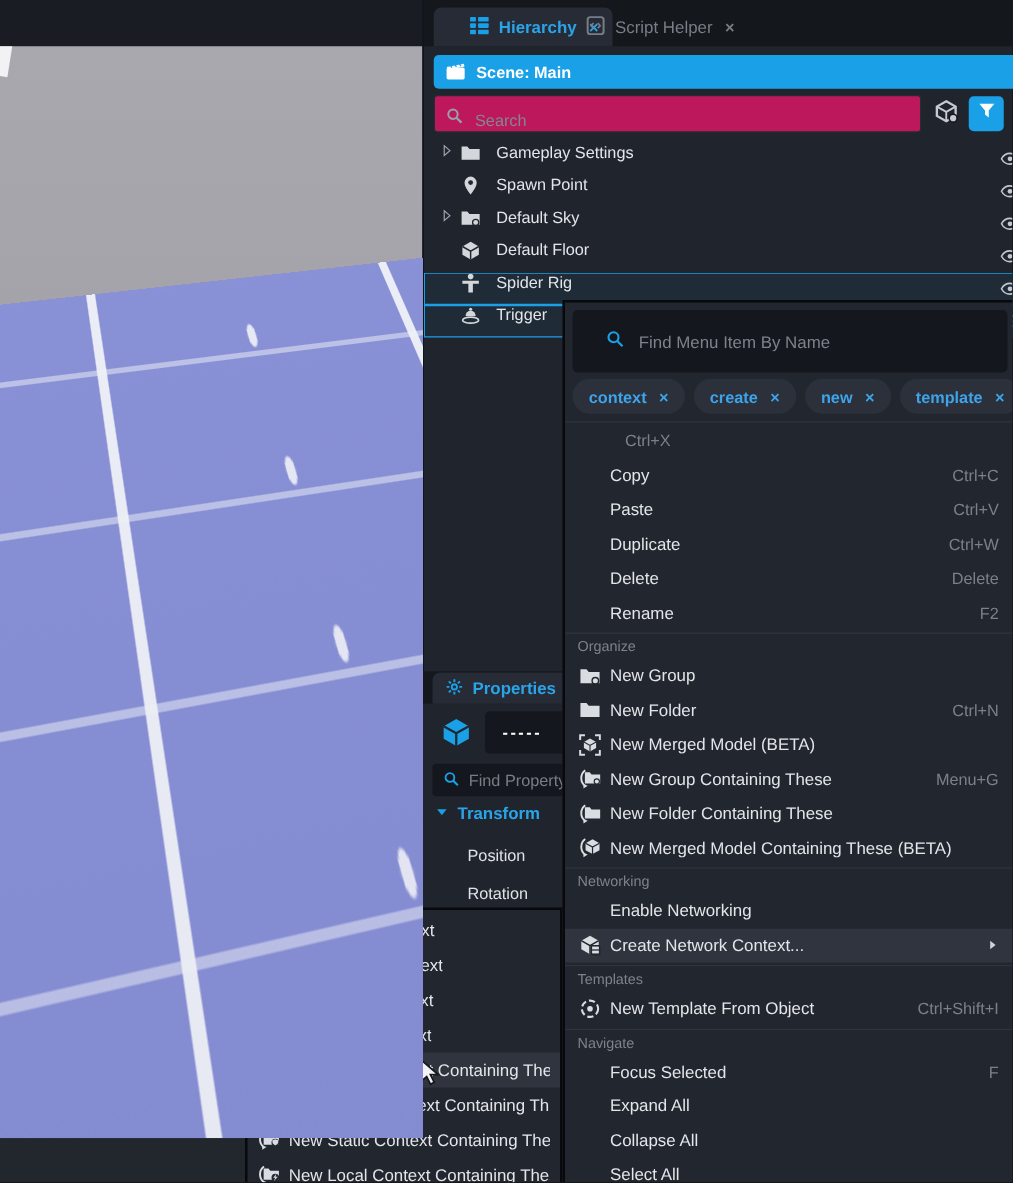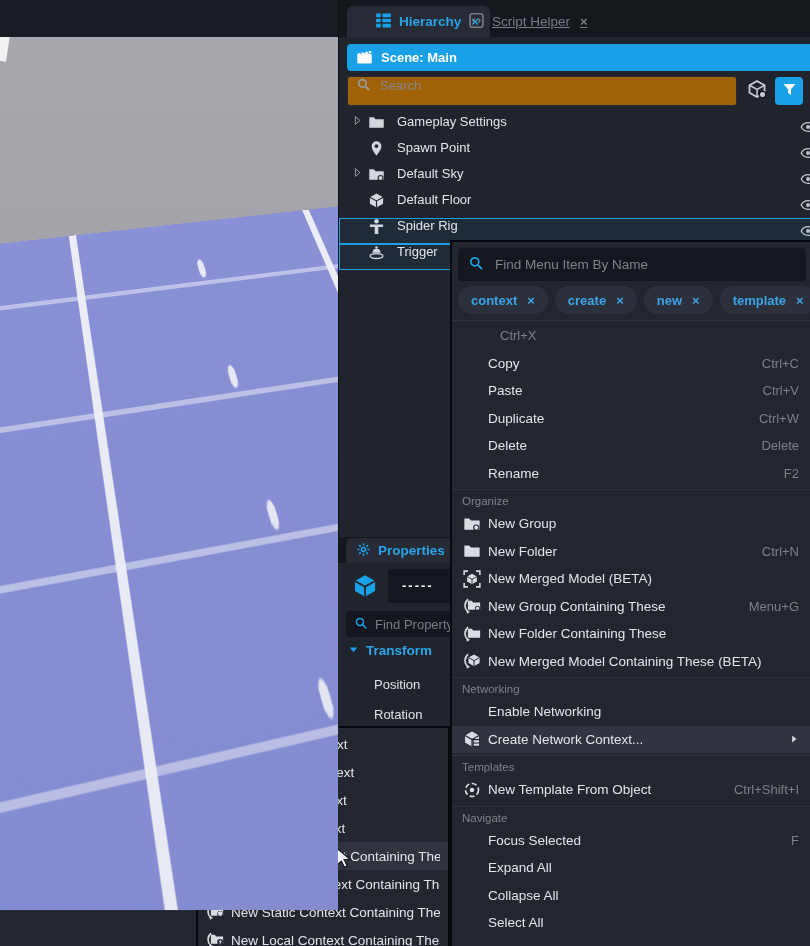--- a/index.html
+++ b/index.html
@@ -24,28 +24,28 @@
   .sliver{position:absolute;left:-3px;top:-2px;width:11px;height:26px;background:#f2f1f3;transform:rotate(9deg);}
   .bottom-strip{position:absolute;left:0;top:910px;width:338px;height:36px;background:#22262d;border-top:1px solid #2d313b;}
 
   
   .hpanel{position:absolute;left:338px;top:0;width:472px;height:946px;background:#20242c;border-left:1px solid #0d0f14;}
   .tabbar{position:relative;height:37px;background:#14171c;}
   .tab{position:absolute;top:6px;height:31px;display:flex;align-items:center;gap:7px;padding:0 11px;
        border-radius:6px 6px 0 0;font-size:13.5px;cursor:default;}
   .tab .tclose{font-weight:bold;font-size:13px;margin-left:3px;}
   .tab.active{left:8px;background:#262b35;color:#2aa4e9;font-weight:bold;padding-left:28px;}
-  .tab.inactive{left:118px;color:#787d86;text-decoration:underline;}
+  .tab.inactive{left:118px;color:#787d86;}
 
   .scenebar{position:absolute;left:8px;top:44px;width:508px;height:27px;background:#1aa0e6;border-radius:4px;
     display:flex;align-items:center;gap:8px;padding:0 9px;color:#fff;font-weight:bold;font-size:13px;}
   .scenebar .caret{margin-left:auto;display:flex;}
 
-  .hsearch{position:absolute;left:8px;top:76px;width:390px;height:30px;background:#a16207;border:1px solid #272b34;
-    border-radius:3px;display:flex;align-items:flex-start;gap:7px;padding:0 8px;}
+  .hsearch{position:absolute;left:8px;top:76px;width:390px;height:30px;background:#be185d;border:1px solid #272b34;
+    border-radius:3px;display:flex;align-items:flex-end;gap:7px;padding:0 8px;}
   .hsearch input, .cm-search input{flex:1;background:transparent;border:none;outline:none;color:#d7d9de;
     font-size:13px;font-family:"Liberation Sans",sans-serif;}
   .hsearch input::placeholder{color:#83878f;}
   .pkgbtn{position:absolute;left:404px;top:77px;width:28px;height:28px;display:flex;align-items:center;justify-content:center;}
   .filterbtn{position:absolute;left:436px;top:77px;width:28px;height:28px;background:#1aa0e6;border-radius:4px;
     display:flex;align-items:center;justify-content:center;}
 
   .tree{position:absolute;left:0;top:114px;width:472px;}
   .trow{position:relative;display:flex;align-items:flex-start;height:26px;padding-left:12px;color:#e3e5e8;font-size:13px;}
   .trow.sel{box-shadow:inset 0 0 0 1px #1d9fe6;background:rgba(29,159,230,.07);}
@@ -63,22 +63,22 @@
     color:#fff;font-size:13px;font-weight:bold;letter-spacing:2px;line-height:34px;padding-left:14px;}
   .psearch{position:absolute;left:8px;top:74px;width:240px;height:26px;background:#14171d;border-radius:3px;
     display:flex;align-items:center;gap:7px;padding:0 8px;color:#787d86;font-size:13px;}
   .psection{position:absolute;left:10px;top:106px;display:flex;align-items:center;gap:7px;color:#2aa4e9;
     font-weight:bold;font-size:13.5px;}
   .pfield{position:absolute;left:36px;color:#dfe1e5;font-size:13px;}
 
   
   .cmenu{position:absolute;left:450px;top:240px;width:364px;height:708px;background:#22262e;
     border:2px solid #08090c;padding:4px 0 0 0;}
-  .cm-search{margin:2px 6px 5px;height:33px;background:#14171d;border-radius:4px;
-    display:flex;align-items:center;gap:9px;padding:0 10px;}
+  .cm-search{margin:2px 6px 5px;height:50px;background:#14171d;border-radius:4px;
+    display:flex;align-items:center;gap:9px;padding:0 26px;}
   .cm-search input::placeholder{color:#7e828a;font-size:13.5px;}
   .chips{display:flex;gap:7px;margin:0 6px 6px;}
   .chip{height:28px;border-radius:14px;background:#2b303b;display:flex;align-items:center;gap:10px;
     padding:0 13px;color:#3ea4e9;font-weight:bold;font-size:13px;}
   .chip .chx{font-weight:bold;}
   .mdiv{border-top:1px solid #2f333d;margin:2px 0 1px;}
   .msec{height:21px;line-height:22px;color:#7e828a;font-size:11.5px;padding-left:10px;
     border-top:1px solid #2f333d;margin-top:2px;}
   .mrow{height:27.5px;display:flex;align-items:center;padding:0 13px 0 10px;}
   .mrow.hl{background:#30343e;}

